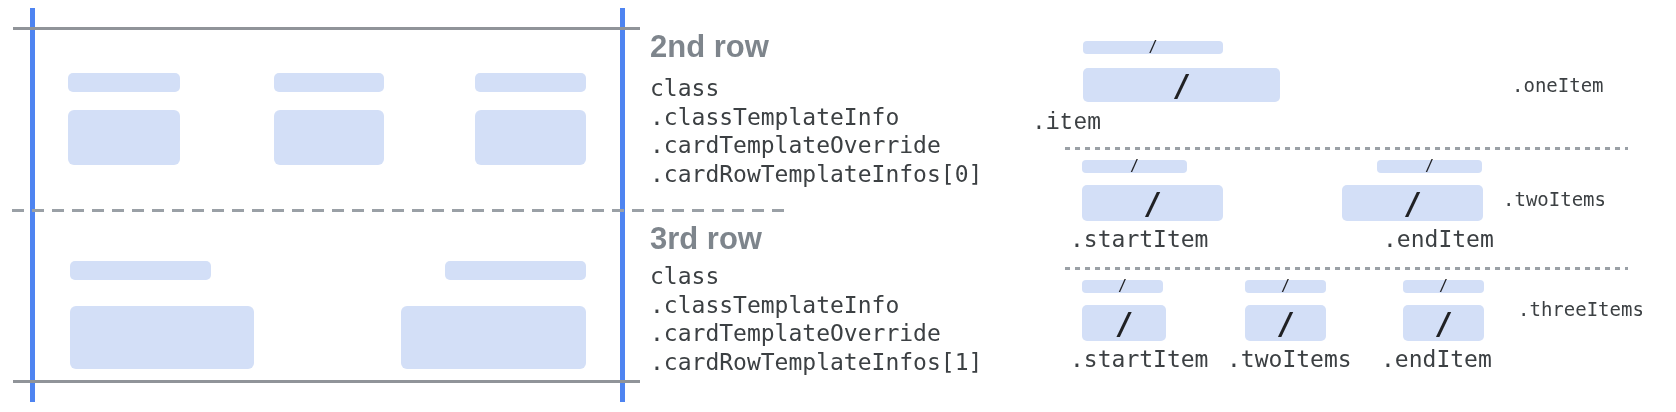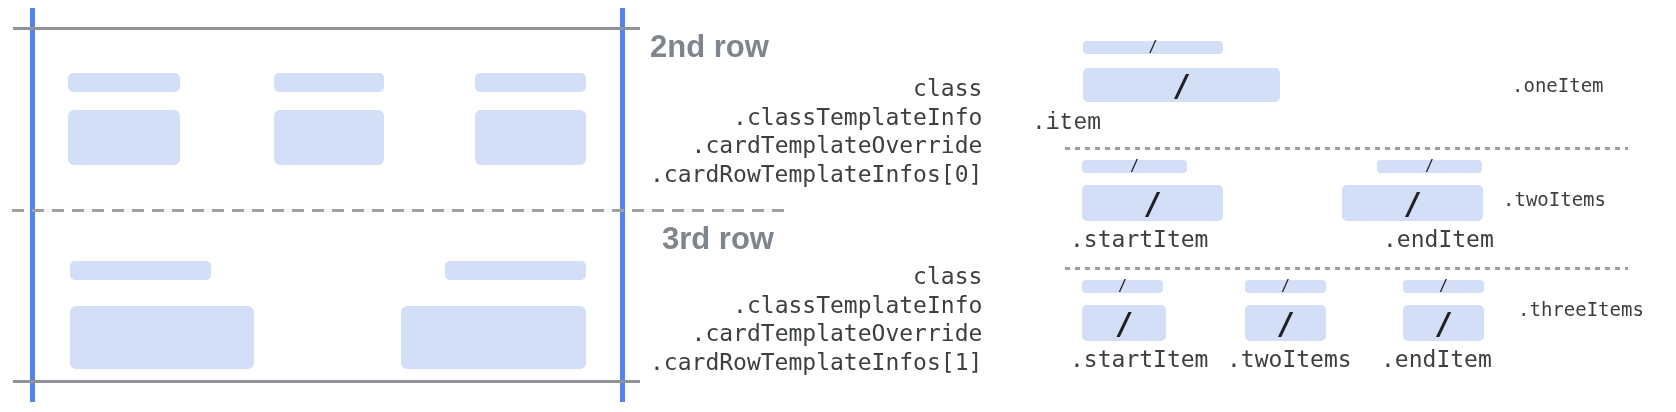--- a/index.html
+++ b/index.html
@@ -5,21 +5,21 @@
   :root{
     --placeholder-blue:#d3dff7;
     --guide-blue:#4e84f1;
     --line-gray:#909499;
     --dash-gray:#9aa0a6;
     --heading-gray:#7e858c;
     --code-dark:#3c4043;
   }
   html,body{margin:0;padding:0;background:#fff;}
   #canvas{position:relative;width:1676px;height:412px;background:#fff;overflow:hidden;
-          font-family:"DejaVu Sans Mono","Liberation Mono",monospace;text-align:right;}
+          font-family:"DejaVu Sans Mono","Liberation Mono",monospace;}
   .abs{position:absolute;}
 
   
   .vguide{width:5px;top:8px;height:394px;background:var(--guide-blue);}
   #guide-left{left:30px;}
   #guide-right{left:620px;}
   .hborder{height:3px;left:13px;width:627px;background:var(--line-gray);}
   #card-border-top{top:27px;}
   #card-border-bottom{top:380px;}
   #card-divider{left:12px;top:209px;width:778px;height:3px;
@@ -40,21 +40,21 @@
   #r2c3-value{left:475px;top:110px;width:111px;height:55px;}
   #r3c1-label{left:70px;top:261px;width:141px;height:19px;}
   #r3c1-value{left:70px;top:306px;width:184px;height:63px;}
   #r3c2-label{left:445px;top:261px;width:141px;height:19px;}
   #r3c2-value{left:401px;top:306px;width:185px;height:63px;}
 
   
   .row-heading{font-family:"Liberation Sans","DejaVu Sans",sans-serif;font-weight:700;
     font-size:31px;line-height:34px;color:var(--heading-gray);left:650px;white-space:nowrap;}
   #heading-row2{top:30px;}
-  #heading-row3{top:222px;margin-left:12px;}
+  #heading-row3{top:222px;}
   .code-block{left:650px;font-size:23px;line-height:28.5px;color:var(--code-dark);white-space:nowrap;}
   #code-row2{top:74px;}
   #code-row3{top:262px;}
 
   
   .item-rect{background:var(--placeholder-blue);display:flex;align-items:center;justify-content:center;
     color:#202124;}
   .item-rect.small{border-radius:4px;}
   .item-rect.large{border-radius:5px;}
   .slash-sm{font-size:15px;font-weight:500;line-height:1;}

